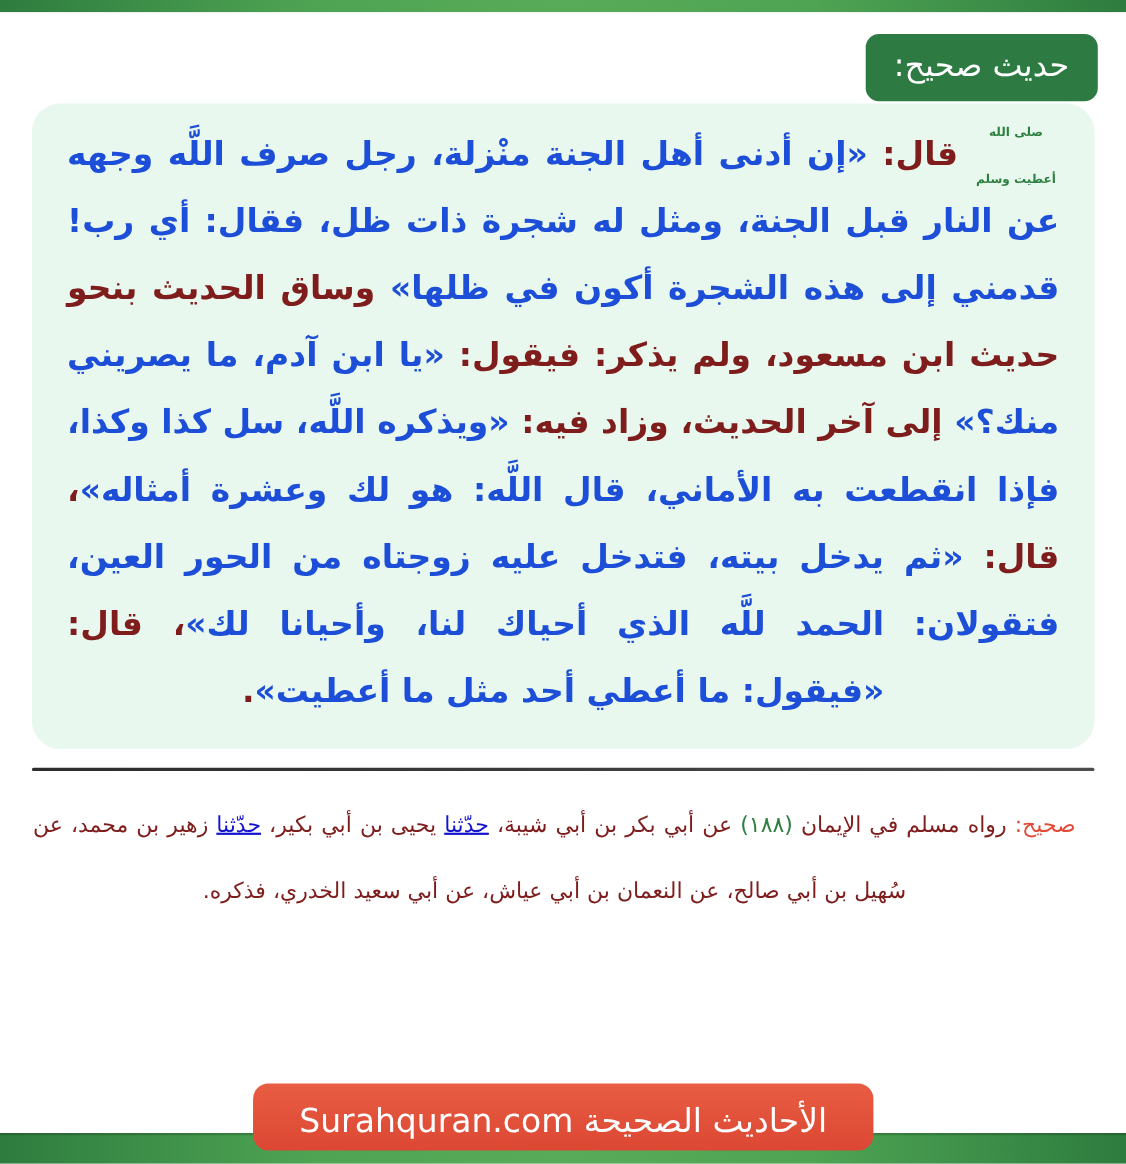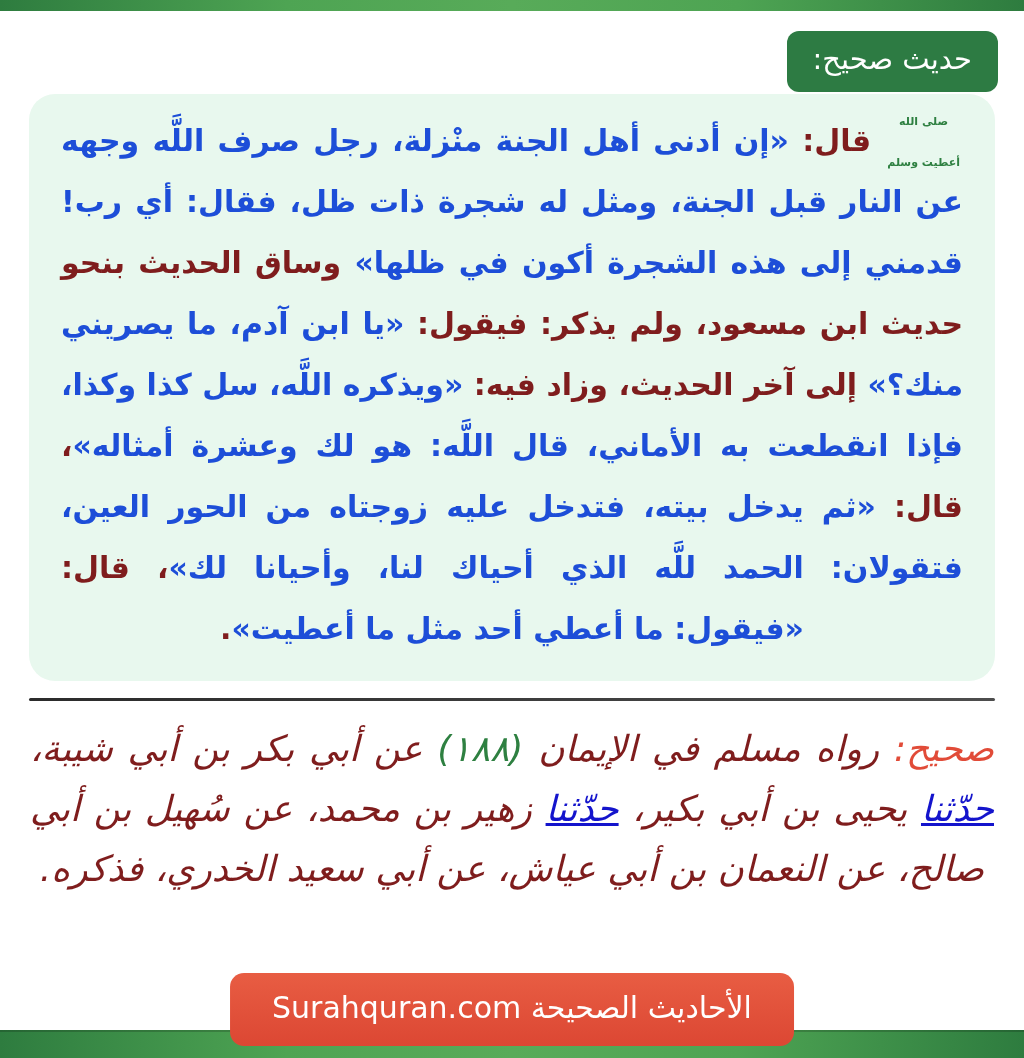--- a/index.html
+++ b/index.html
@@ -70,41 +70,40 @@
 
   .divider {
     margin: 17px 29px 0 29px;
     height: 3px;
     border: none;
     background: linear-gradient(90deg, #2b2b2b, #4d4d4d);
     border-radius: 2px;
   }
 
   .takhrij {
-    margin: 18px 30px 0 30px;
+    margin: 18px 46px 0 30px;
     direction: rtl;
     text-align: justify;
     text-align-last: center;
-    font-size: 36px;
+    font-size: 20px;
     line-height: 60px;
     color: #3d3d3d;
-    font-style: italic;
   }
 
   .site-badge {
     position: absolute;
     left: 50%;
     transform: translateX(-50%);
     bottom: 12px;
     z-index: 2;
     background: linear-gradient(180deg, #e85d43 0%, #dc4733 100%);
     color: #ffffff;
     font-size: 30px;
     line-height: 1.2;
-    padding: 17px 42px 20px 42px;
+    padding: 17px 42px 8px 42px;
     border-radius: 14px;
     white-space: nowrap;
     direction: rtl;
     cursor: pointer;
   }
 
   .bottombar {
     position: absolute;
     left: 0; right: 0; bottom: 0;
     height: 28px;

